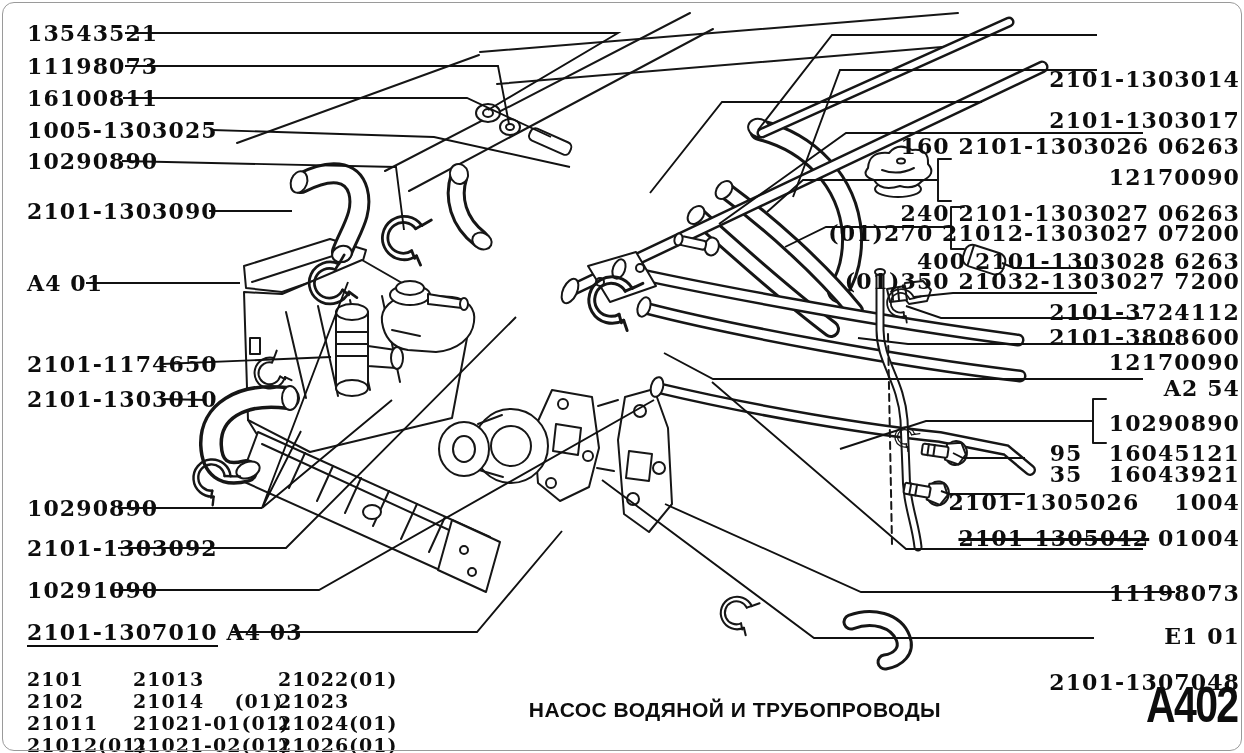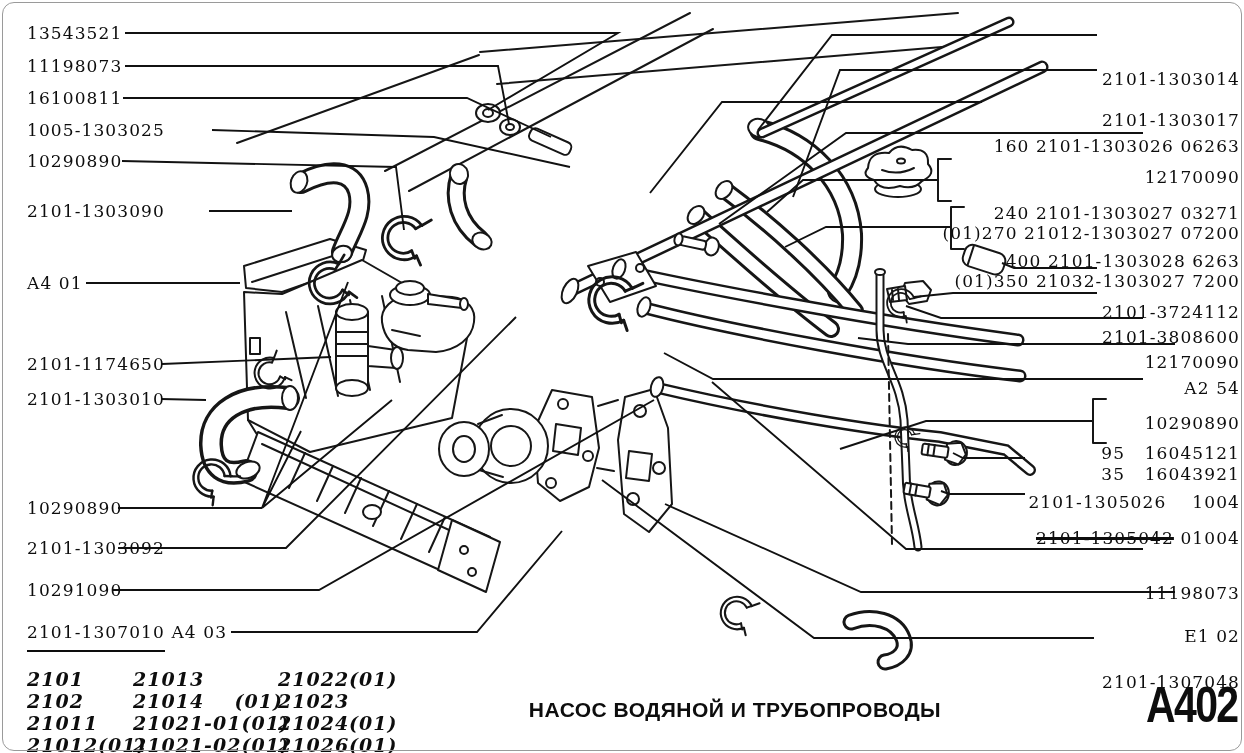--- a/index.html
+++ b/index.html
@@ -1,27 +1,27 @@
 <!DOCTYPE html>
 <html><head>
 <meta charset="utf-8">
 <style>
   html,body{margin:0;padding:0;background:#e8e8e8;}
   #page{position:relative;width:1244px;height:753px;background:#ffffff;overflow:hidden;
         font-family:"DejaVu Serif", serif;color:#0d0d0d;}
   #frame{position:absolute;inset:2px;border:1.2px solid #9a9a9a;border-radius:12px;pointer-events:none;}
   svg{position:absolute;left:0;top:0;}
-  .lbl{position:absolute;font-weight:400;font-size:17px;line-height:24px;height:24px;
+  .lbl{position:absolute;font-weight:700;font-size:22px;line-height:24px;height:24px;
        letter-spacing:1.1px;white-space:pre;}
   .lbl.r{right:4px;text-align:right;margin-top:44px;}
   .lbl.grp{line-height:20px;height:20px;}
-  .u{border-bottom:2.5px solid #0d0d0d;padding-bottom:8px;}
+  .u{border-bottom:2.5px solid #0d0d0d;padding-bottom:0px;}
   .strike{text-decoration:line-through;text-decoration-thickness:2.5px;}
   .tcell{position:absolute;font-weight:700;font-size:19px;line-height:22px;height:22px;
-         letter-spacing:1px;white-space:pre;font-style:italic;}
+         letter-spacing:1px;white-space:pre;}
   #title{position:absolute;left:475px;top:698px;width:520px;text-align:center;
          font-family:"Liberation Sans", sans-serif;font-weight:700;font-size:21px;
          letter-spacing:0.5px;color:#0d0d0d;}
   #code{position:absolute;right:6px;top:676px;font-family:"Liberation Sans", sans-serif;
         font-weight:700;font-size:50px;letter-spacing:-2px;transform:scaleX(0.82);
         transform-origin:right center;color:#0d0d0d;}
   .art{stroke:#161616;fill:none;stroke-width:2;stroke-linecap:round;stroke-linejoin:round;}
   .artw{stroke:#161616;fill:#ffffff;stroke-width:2;stroke-linejoin:round;}
   .lead{stroke:#111111;fill:none;stroke-width:1.9;stroke-linecap:butt;}
   .tubeO{stroke:#161616;fill:none;stroke-linecap:round;}
@@ -280,39 +280,39 @@
   <div class="lbl" style="left:27px;top:496px">10290890</div>
   <div class="lbl" style="left:27px;top:536px">2101-1303092</div>
   <div class="lbl" style="left:27px;top:578px">10291090</div>
   <div class="lbl" style="left:27px;top:620px"><span class="u">2101-1307010</span><span> A4 03</span></div>
 
   <div class="lbl r" style="top:23px">2101-1303014</div>
   <div class="lbl r" style="top:64px">2101-1303017</div>
   <div class="lbl r" style="top:90px">160 2101-1303026 06263</div>
   <div class="lbl r" style="top:121px">12170090</div>
 
-  <div class="lbl r grp" style="top:159px">240 2101-1303027 03271</div>
+  <div class="lbl r grp" style="top:159px">240 2101-1303027 06263</div>
   <div class="lbl r grp" style="top:179px">(01)270 21012-1303027 07200</div>
   <div class="lbl r grp" style="top:207px">400 2101-1303028 6263</div>
   <div class="lbl r grp" style="top:227px">(01)350 21032-1303027 7200</div>
 
   <div class="lbl r" style="top:256px">2101-3724112</div>
   <div class="lbl r" style="top:281px">2101-3808600</div>
   <div class="lbl r" style="top:306px">12170090</div>
   <div class="lbl r" style="top:332px">A2 54</div>
   <div class="lbl r" style="top:367px">10290890</div>
 
   <div class="lbl r grp" style="top:399px">95   16045121</div>
   <div class="lbl r grp" style="top:420px">35   16043921</div>
 
   <div class="lbl r" style="top:446px"><span>2101-1305026</span><span>    1004</span></div>
   <div class="lbl r" style="top:482px"><span class="strike">2101-1305042</span><span> 01004</span></div>
 
   <div class="lbl r" style="top:537px">11198073</div>
-  <div class="lbl r" style="top:580px">E1 02</div>
+  <div class="lbl r" style="top:580px">E1 01</div>
   <div class="lbl r" style="top:626px">2101-1307048</div>
 
   <div>
     <div class="tcell" style="left:27px;top:668px">2101</div>
     <div class="tcell" style="left:133px;top:668px">21013</div>
     <div class="tcell" style="left:278px;top:668px">21022(01)</div>
     <div class="tcell" style="left:27px;top:690px">2102</div>
     <div class="tcell" style="left:133px;top:690px">21014    (01)</div>
     <div class="tcell" style="left:278px;top:690px">21023</div>
     <div class="tcell" style="left:27px;top:712px">21011</div>

